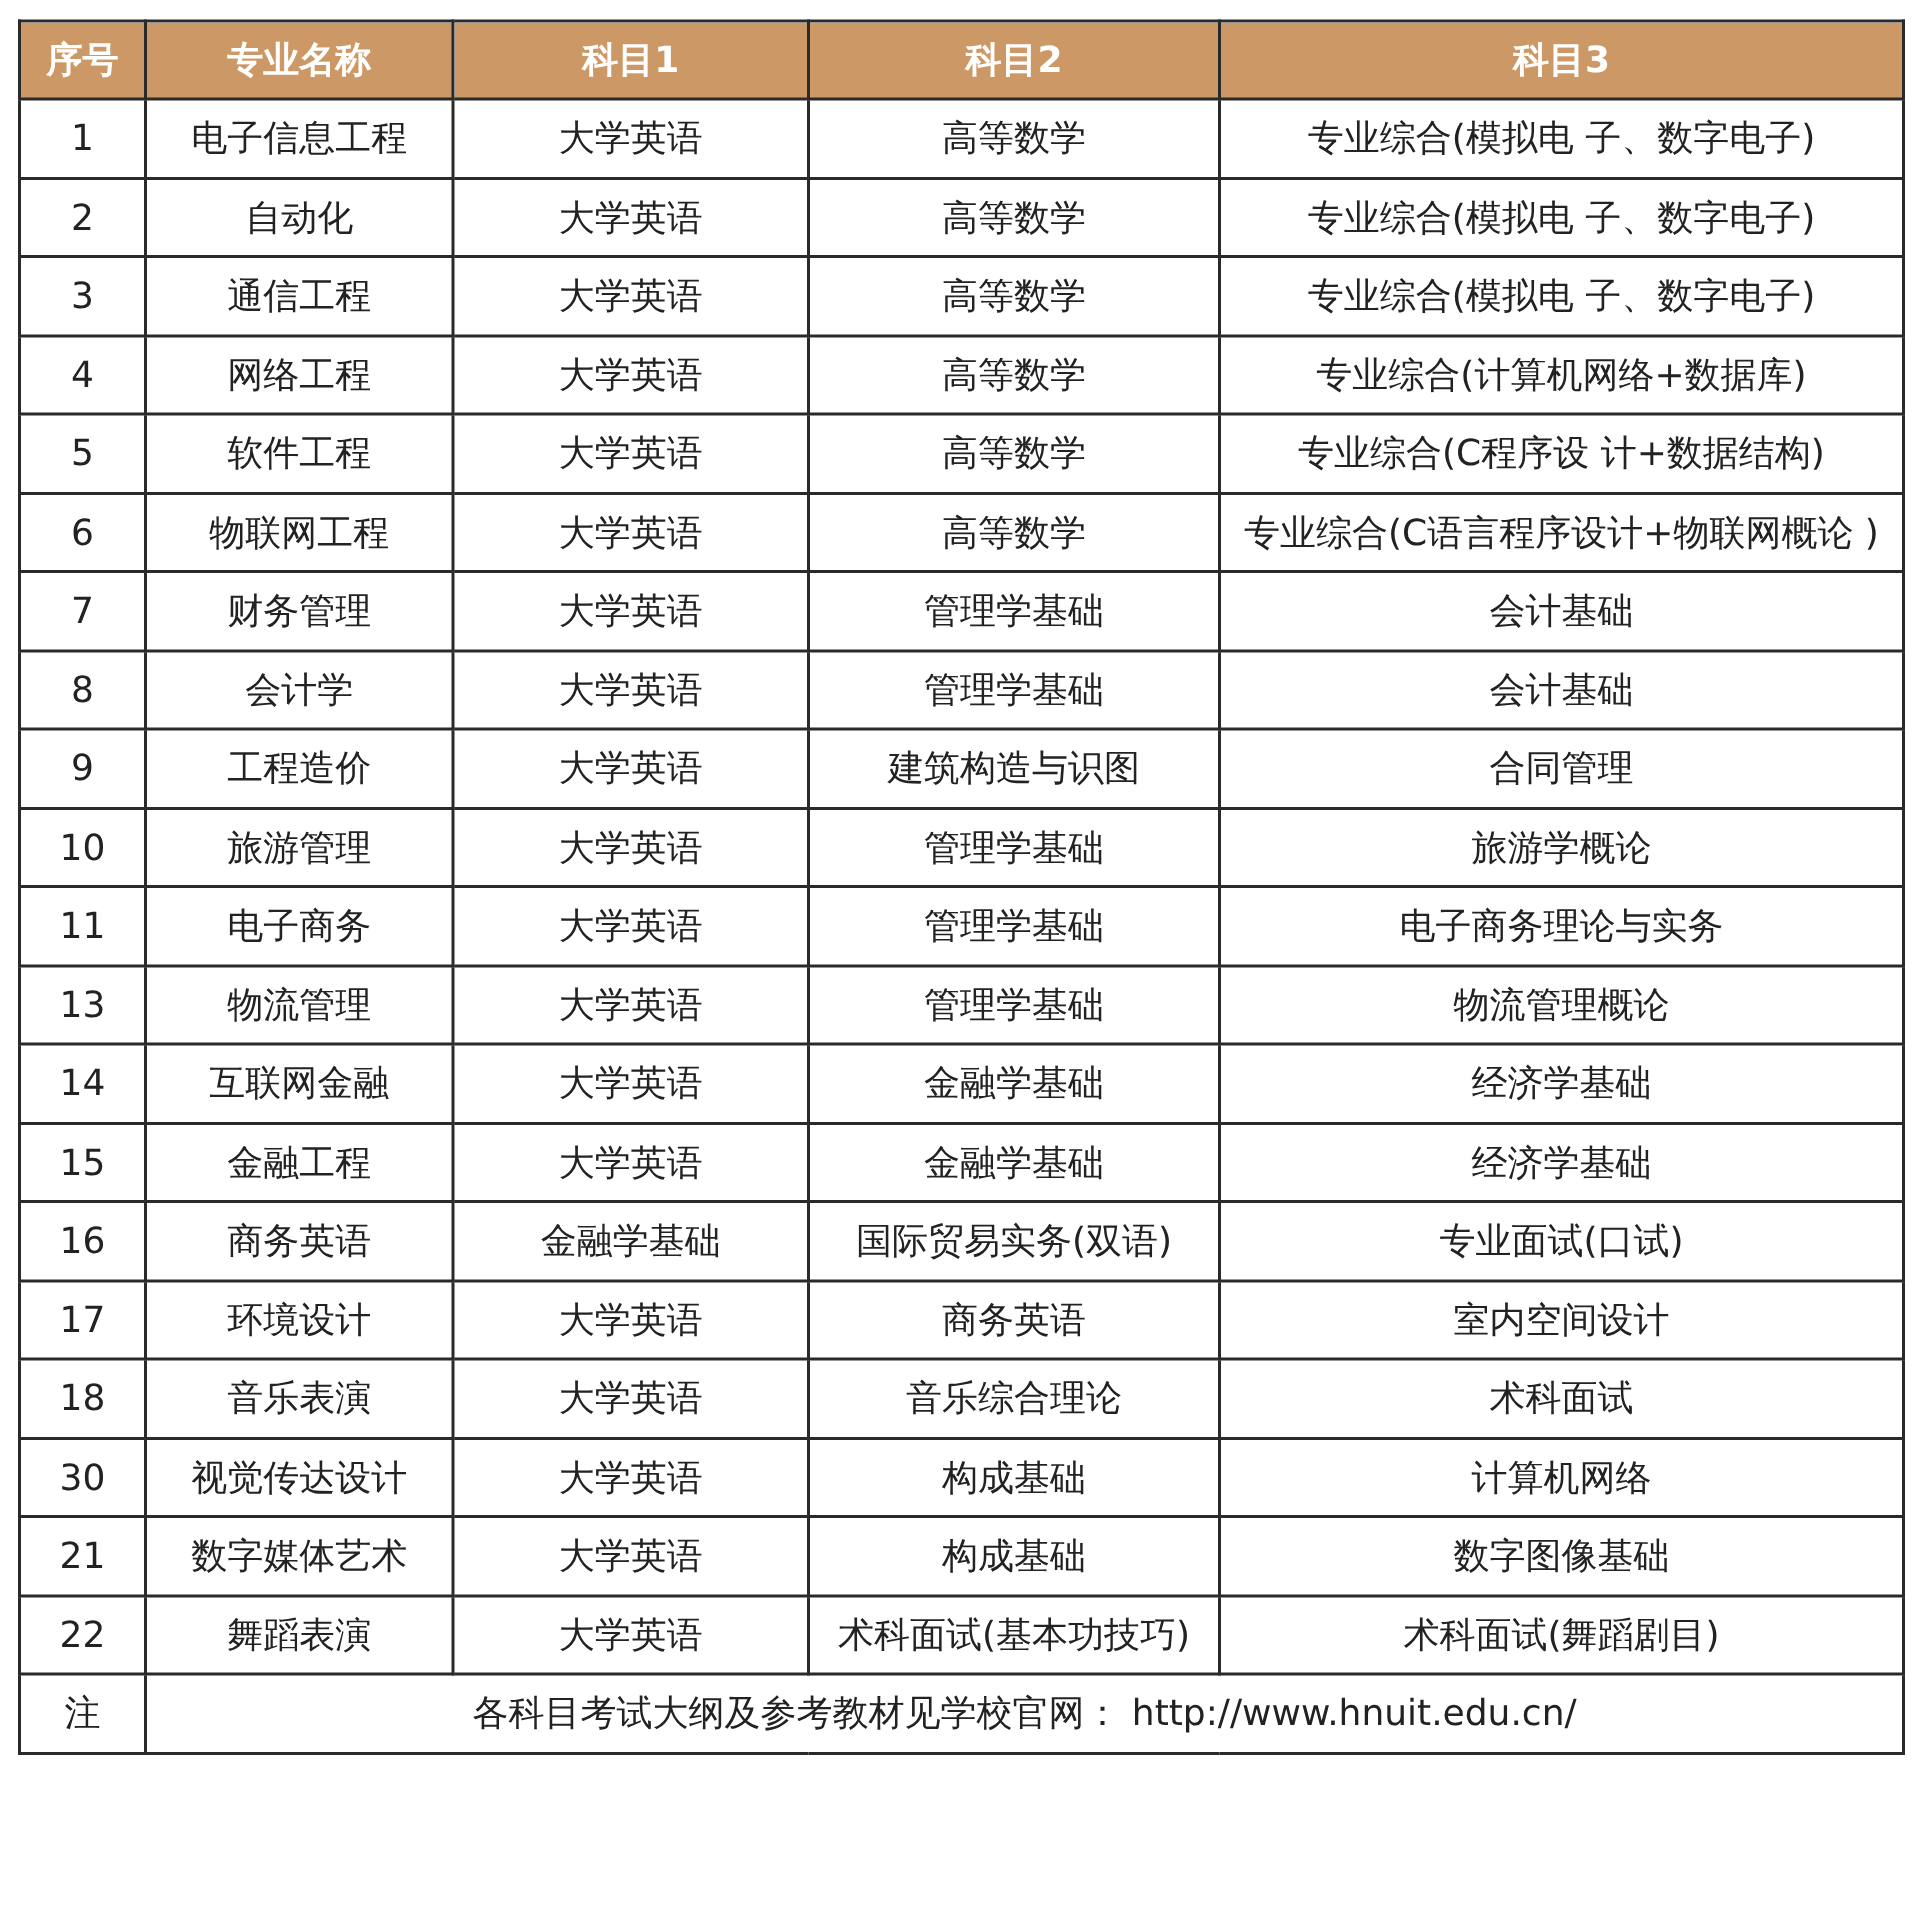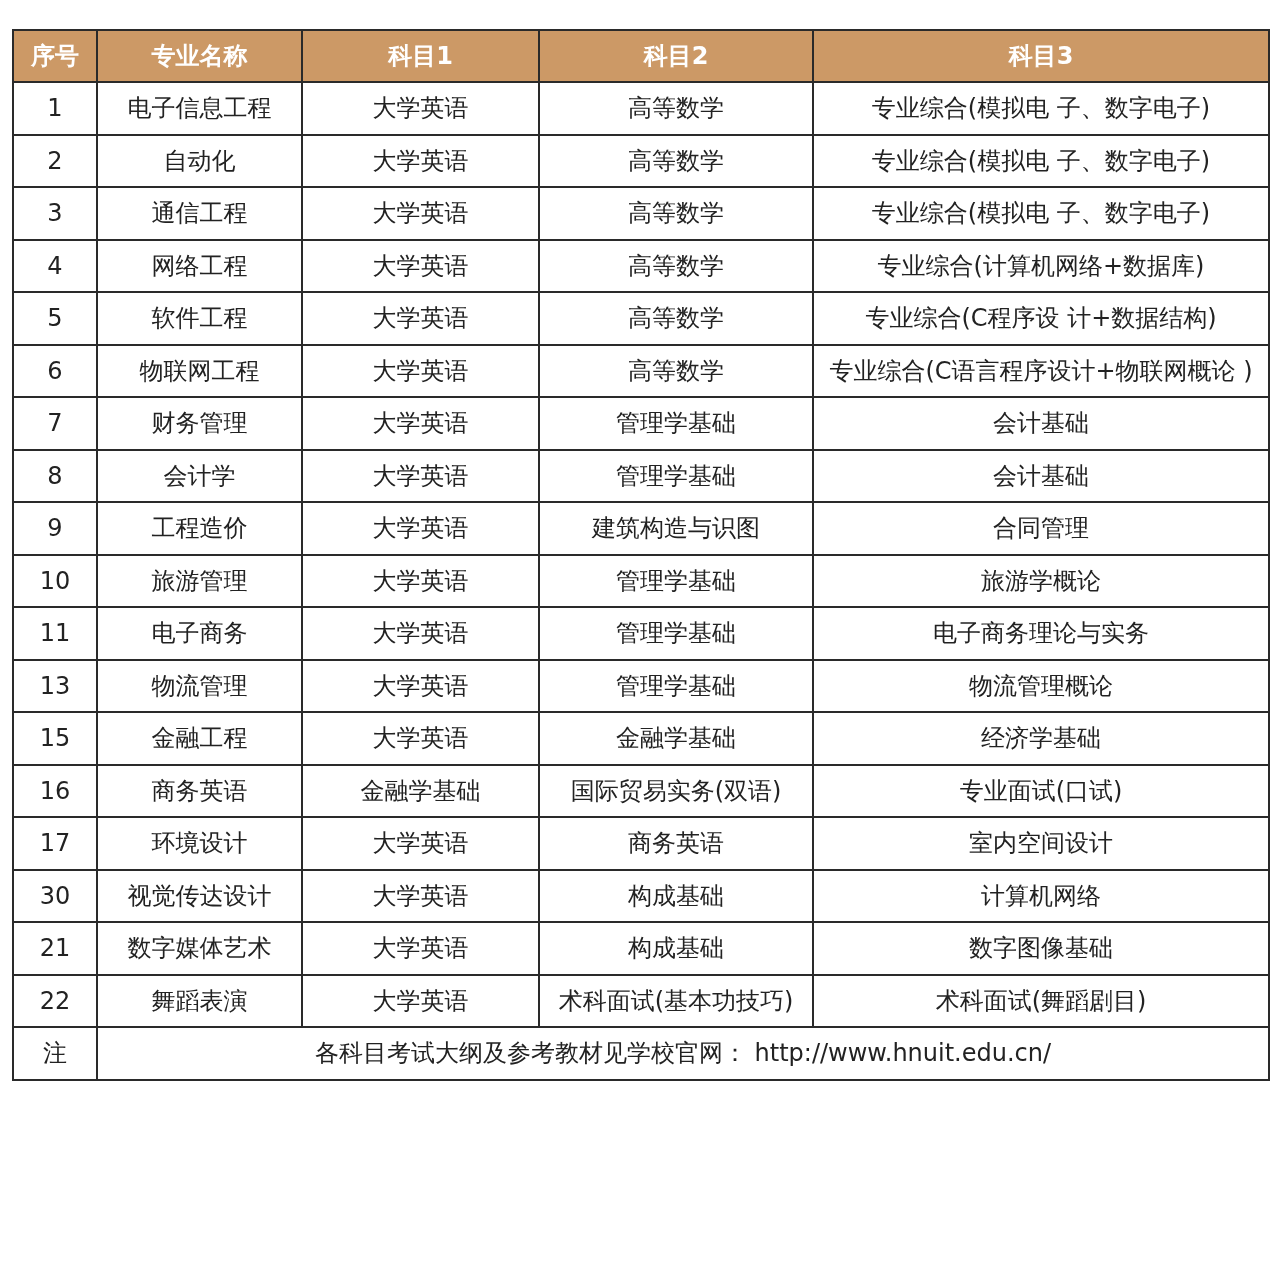--- a/index.html
+++ b/index.html
@@ -4,21 +4,20 @@
   <style>
     html, body { margin: 0; padding: 0; background: #ffffff; }
     body { width: 1280px; height: 1286px; position: relative; font-family: "DejaVu Sans", "Liberation Sans", sans-serif; }
     table.grid {
       position: absolute; left: 12px; top: 13px;
       width: 1256px;
       border-collapse: collapse;
       table-layout: fixed;
       color: #222222;
       font-size: 24px;
-      margin-top: 16px;
     }
     table.grid th, table.grid td {
       border: 2px solid #2a2a2a;
       text-align: center;
       vertical-align: middle;
       padding: 0;
       white-space: nowrap;
       overflow: hidden;
     }
     table.grid thead th {
@@ -134,20 +133,27 @@
         <td>电子商务理论与实务</td>
       </tr>
       <tr>
         <td>13</td>
         <td>物流管理</td>
         <td>大学英语</td>
         <td>管理学基础</td>
         <td>物流管理概论</td>
       </tr>
       <tr>
+        <td>14</td>
+        <td>互联网金融</td>
+        <td>大学英语</td>
+        <td>金融学基础</td>
+        <td>经济学基础</td>
+      </tr>
+      <tr>
         <td>15</td>
         <td>金融工程</td>
         <td>大学英语</td>
         <td>金融学基础</td>
         <td>经济学基础</td>
       </tr>
       <tr>
         <td>16</td>
         <td>商务英语</td>
         <td>金融学基础</td>
@@ -155,20 +161,27 @@
         <td>专业面试(口试)</td>
       </tr>
       <tr>
         <td>17</td>
         <td>环境设计</td>
         <td>大学英语</td>
         <td>商务英语</td>
         <td>室内空间设计</td>
       </tr>
       <tr>
+        <td>18</td>
+        <td>音乐表演</td>
+        <td>大学英语</td>
+        <td>音乐综合理论</td>
+        <td>术科面试</td>
+      </tr>
+      <tr>
         <td>30</td>
         <td>视觉传达设计</td>
         <td>大学英语</td>
         <td>构成基础</td>
         <td>计算机网络</td>
       </tr>
       <tr>
         <td>21</td>
         <td>数字媒体艺术</td>
         <td>大学英语</td>

